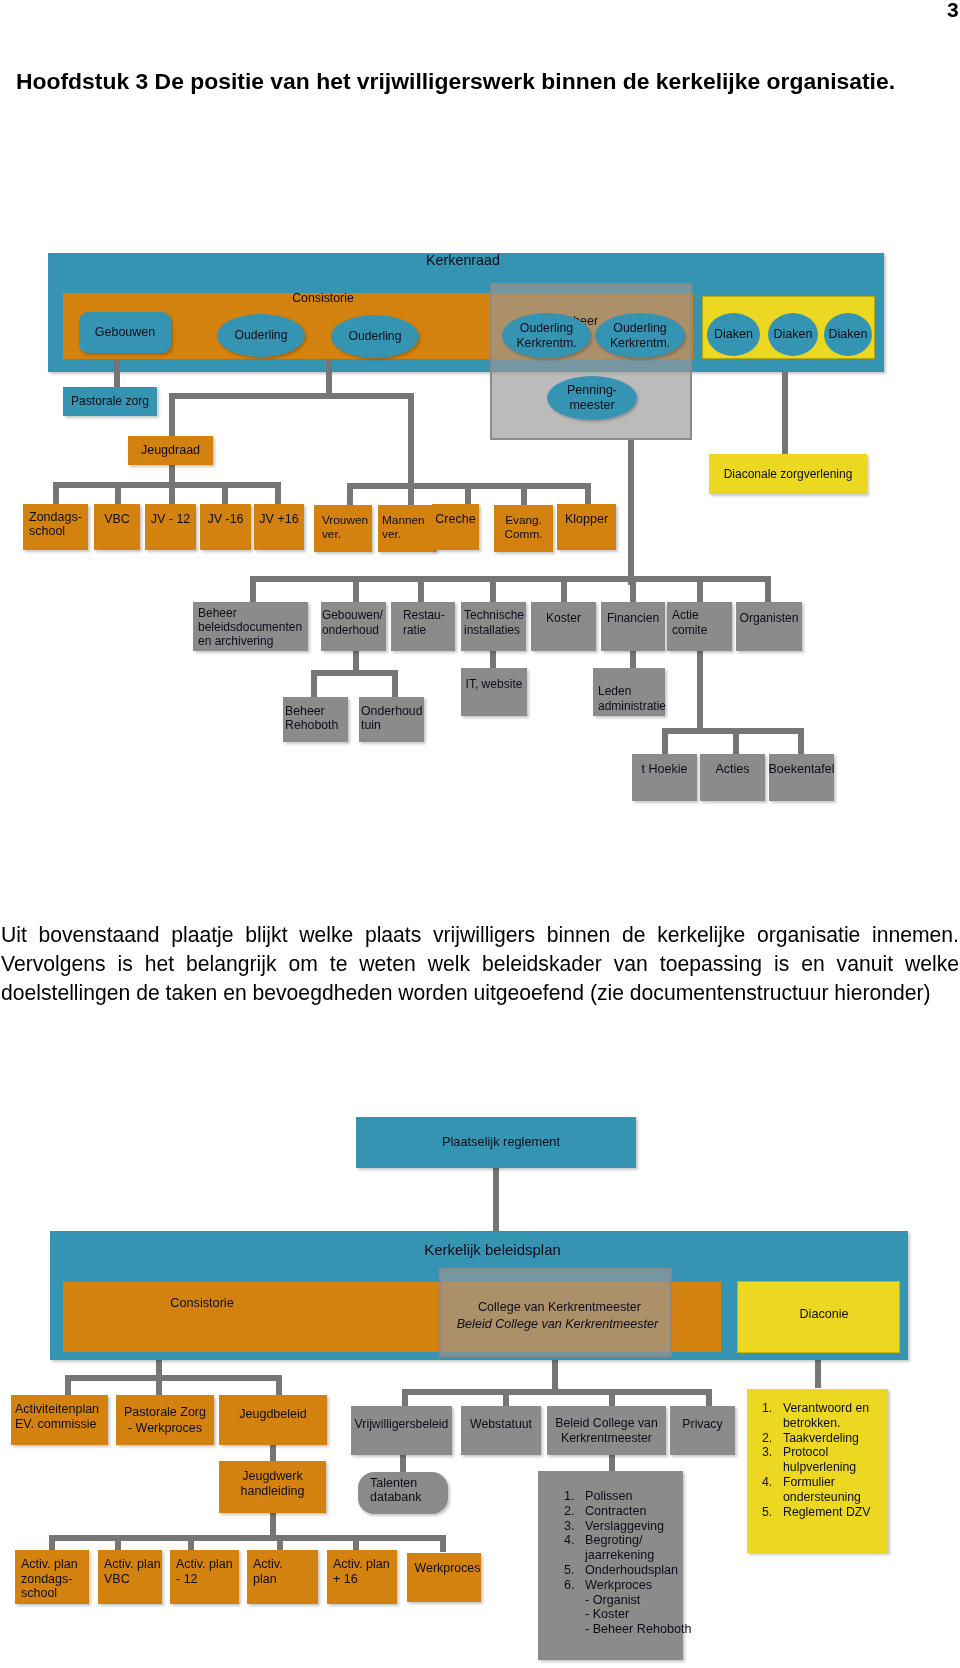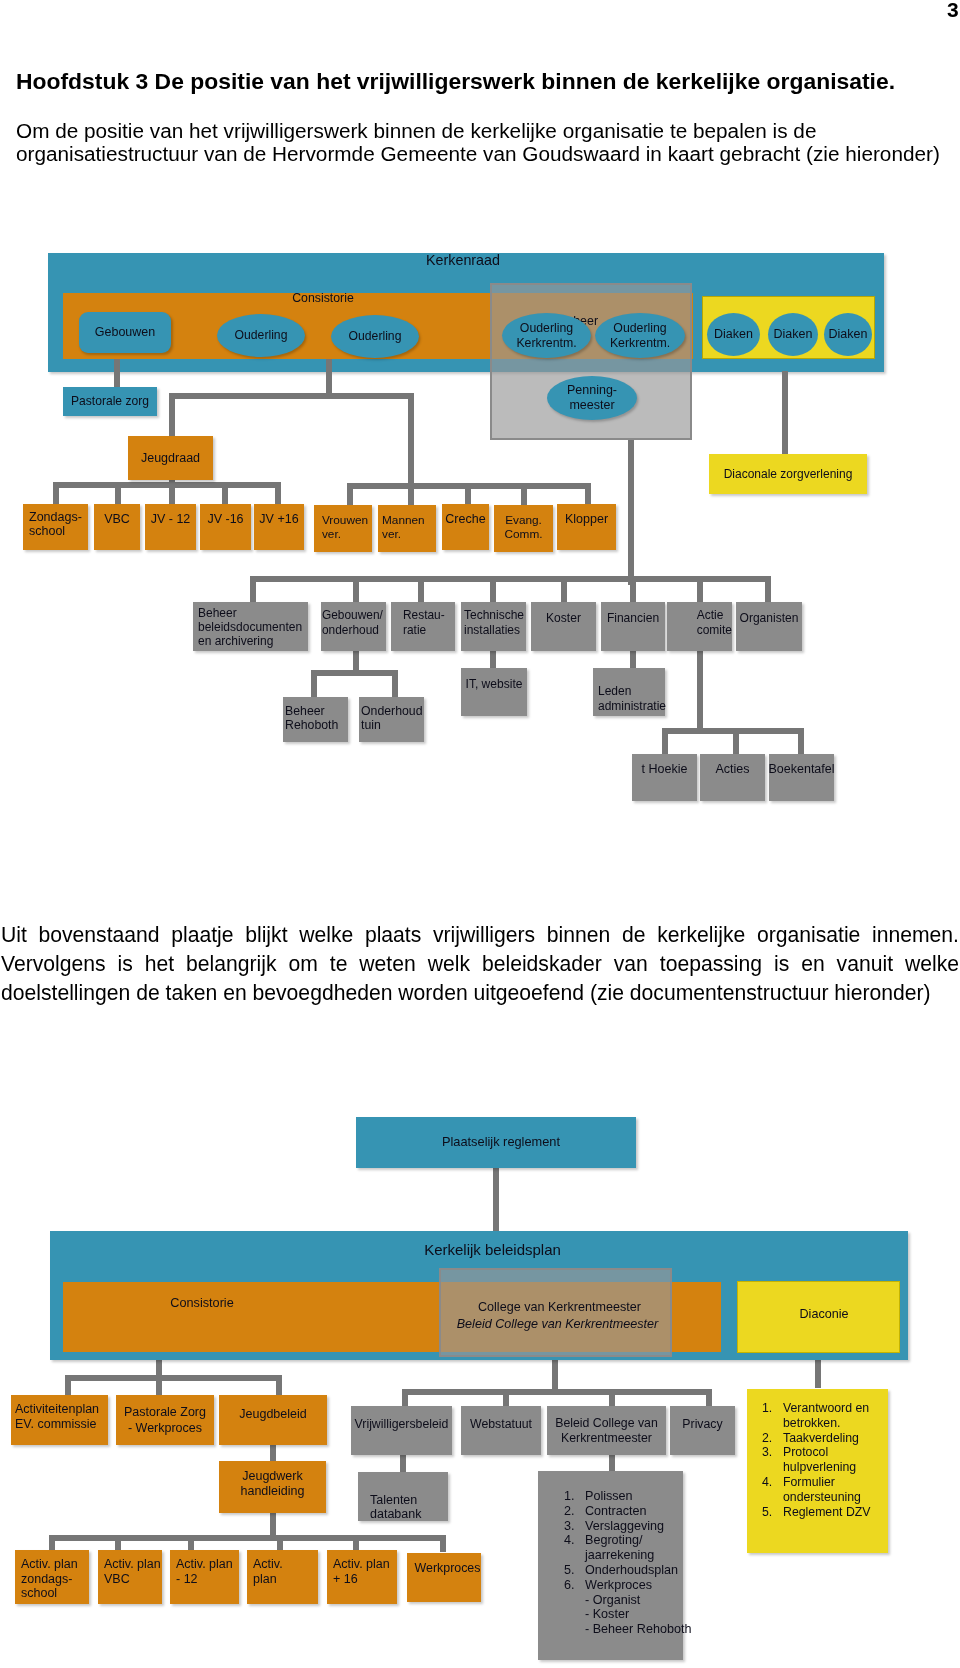--- a/index.html
+++ b/index.html
@@ -26,21 +26,20 @@
   .lst .li{white-space:nowrap;}
   .lst .num{display:inline-block;width:21px;}
   .lst .txt{display:inline-block;}
 </style>
 </head>
 <body>
 
 <div class="page">
 <div class="pgnum">3</div>
 <div class="heading">Hoofdstuk 3 De positie van het vrijwilligerswerk binnen de kerkelijke organisatie.</div>
-<div class="para p1">Om de positie van het vrijwilligerswerk binnen de kerkelijke organisatie te bepalen is de organisatiestructuur van de Hervormde Gemeente van Goudswaard in kaart gebracht (zie hieronder)</div>
 <div class="para p2">Uit bovenstaand plaatje blijkt welke plaats vrijwilligers binnen de kerkelijke organisatie innemen. Vervolgens is het belangrijk om te weten welk beleidskader van toepassing is en vanuit welke doelstellingen de taken en bevoegdheden worden uitgeoefend (zie documentenstructuur hieronder)</div>
 <div class="chart">
 <div class="bx blue sh" style="left:48px;top:253px;width:836px;height:119px;"></div>
 <div class="bx" style="left:387px;top:252px;width:152px;height:17px;font-size:14.3px;z-index:2;">Kerkenraad</div>
 <div class="bx orange" style="left:63px;top:293px;width:630px;height:66px;z-index:2;"></div>
 <div class="bx" style="left:263px;top:291px;width:120px;height:15px;font-size:12.3px;z-index:3;">Consistorie</div>
 <div class="bx yellow" style="left:702px;top:296px;width:173px;height:63px;z-index:2;border:1px solid #b6a605;"></div>
 <div class="ln" style="left:114px;top:353px;width:6px;height:36px;background:#767676;z-index:1;"></div>
 <div class="ln" style="left:326px;top:357px;width:6px;height:40px;background:#767676;z-index:1;"></div>
 <div class="ln" style="left:169px;top:393px;width:244px;height:6px;background:#767676;z-index:1;"></div>
@@ -72,36 +71,36 @@
 <div class="bx blue sh ell" style="left:502px;top:313px;width:89px;height:45px;font-size:12.3px;line-height:15px;z-index:5;">
         <div class="lines"><span>Ouderling</span><br><span>Kerkrentm.</span></div>
       </div>
 <div class="bx blue sh ell" style="left:595px;top:313px;width:90px;height:45px;font-size:12.3px;line-height:15px;z-index:5;">
         <div class="lines"><span>Ouderling</span><br><span>Kerkrentm.</span></div>
       </div>
 <div class="bx blue sh ell" style="left:547px;top:376px;width:90px;height:44px;font-size:12.5px;line-height:15px;z-index:5;">
         <div class="lines"><span>Penning-</span><br><span>meester</span></div>
       </div>
 <div class="bx blue sh" style="left:63px;top:387px;width:94px;height:29px;font-size:12.1px;z-index:3;">Pastorale zorg</div>
-<div class="bx orange sh" style="left:128px;top:436px;width:85px;height:44px;font-size:12.5px;z-index:3;">Jeugdraad</div>
+<div class="bx orange sh" style="left:128px;top:436px;width:85px;height:29px;font-size:12.5px;z-index:3;">Jeugdraad</div>
 <div class="bx yellow sh" style="left:709px;top:454px;width:158px;height:40px;font-size:12px;z-index:3;">Diaconale zorgverlening</div>
 <div class="bx orange sh lft tp" style="left:23px;top:504px;width:65px;height:46px;font-size:12.5px;line-height:13.6px;z-index:3;padding-left:6px;padding-top:7px;">
         <div class="lines"><span>Zondags-</span><br><span>school</span></div>
       </div>
 <div class="bx orange sh tp" style="left:94px;top:504px;width:46px;height:46px;font-size:12.5px;z-index:3;padding-top:9px;">VBC</div>
 <div class="bx orange sh tp" style="left:145px;top:504px;width:51px;height:46px;font-size:12.5px;z-index:3;padding-top:9px;">JV - 12</div>
 <div class="bx orange sh tp" style="left:200px;top:504px;width:51px;height:46px;font-size:12.5px;z-index:3;padding-top:9px;">JV -16</div>
 <div class="bx orange sh tp" style="left:254px;top:504px;width:50px;height:46px;font-size:12.5px;z-index:3;padding-top:9px;">JV +16</div>
 <div class="bx orange sh lft tp" style="left:314px;top:505px;width:58px;height:47px;font-size:11.8px;line-height:14px;z-index:3;padding-left:4px;padding-top:8px;justify-content:center;">
         <div class="lines"><span>Vrouwen</span><br><span>ver.</span></div>
       </div>
 <div class="bx orange sh lft tp" style="left:378px;top:505px;width:58px;height:47px;font-size:11.8px;line-height:14px;z-index:3;padding-left:4px;padding-top:8px;">
         <div class="lines"><span>Mannen</span><br><span>ver.</span></div>
       </div>
-<div class="bx orange sh tp" style="left:442px;top:504px;width:47px;height:46px;font-size:12.5px;z-index:3;padding-top:9px;">Creche</div>
+<div class="bx orange sh tp" style="left:432px;top:504px;width:47px;height:46px;font-size:12.5px;z-index:3;padding-top:9px;">Creche</div>
 <div class="bx orange sh tp" style="left:494px;top:505px;width:59px;height:47px;font-size:11.8px;line-height:14px;z-index:3;padding-top:8px;">
         <div class="lines"><span>Evang.</span><br><span>Comm.</span></div>
       </div>
 <div class="bx orange sh tp" style="left:557px;top:504px;width:59px;height:46px;font-size:12.5px;z-index:3;padding-top:9px;">Klopper</div>
 <div class="ln" style="left:250px;top:576px;width:519px;height:6px;background:#767676;z-index:1;"></div>
 <div class="ln" style="left:250px;top:576px;width:6px;height:28px;background:#767676;z-index:1;"></div>
 <div class="ln" style="left:353px;top:576px;width:6px;height:28px;background:#767676;z-index:1;"></div>
 <div class="ln" style="left:418px;top:576px;width:6px;height:28px;background:#767676;z-index:1;"></div>
 <div class="ln" style="left:490px;top:576px;width:6px;height:28px;background:#767676;z-index:1;"></div>
 <div class="ln" style="left:561px;top:576px;width:6px;height:28px;background:#767676;z-index:1;"></div>
@@ -115,21 +114,21 @@
         <div class="lines"><span>Gebouwen/</span><br><span>onderhoud</span></div>
       </div>
 <div class="bx gray sh lft tp" style="left:391px;top:602px;width:64px;height:49px;font-size:11.9px;line-height:14.5px;z-index:3;padding-left:12px;padding-top:6px;">
         <div class="lines"><span>Restau-</span><br><span>ratie</span></div>
       </div>
 <div class="bx gray sh lft tp" style="left:461px;top:602px;width:65px;height:49px;font-size:12.0px;line-height:14.5px;z-index:3;padding-left:3px;padding-top:6px;">
         <div class="lines"><span>Technische</span><br><span>installaties</span></div>
       </div>
 <div class="bx gray sh tp" style="left:531px;top:602px;width:65px;height:49px;font-size:12.06px;z-index:3;padding-top:10px;">Koster</div>
 <div class="bx gray sh tp" style="left:601px;top:602px;width:64px;height:49px;font-size:12.06px;z-index:3;padding-top:10px;">Financien</div>
-<div class="bx gray sh lft tp" style="left:667px;top:602px;width:65px;height:49px;font-size:12.0px;line-height:14.5px;z-index:3;padding-left:5px;padding-top:6px;justify-content:flex-end;">
+<div class="bx gray sh lft tp" style="left:667px;top:602px;width:65px;height:49px;font-size:12.0px;line-height:14.5px;z-index:3;padding-left:5px;padding-top:6px;">
         <div class="lines"><span>Actie</span><br><span>comite</span></div>
       </div>
 <div class="bx gray sh tp" style="left:736px;top:602px;width:66px;height:49px;font-size:12.06px;z-index:3;padding-top:10px;">Organisten</div>
 <div class="ln" style="left:353px;top:650px;width:6px;height:22px;background:#767676;z-index:1;"></div>
 <div class="ln" style="left:311px;top:670px;width:86px;height:6px;background:#767676;z-index:1;"></div>
 <div class="ln" style="left:311px;top:670px;width:6px;height:27px;background:#767676;z-index:1;"></div>
 <div class="ln" style="left:392px;top:670px;width:6px;height:27px;background:#767676;z-index:1;"></div>
 <div class="bx gray sh lft tp" style="left:283px;top:697px;width:65px;height:45px;font-size:12.3px;line-height:14px;z-index:3;padding-left:2px;padding-top:7px;">
         <div class="lines"><span>Beheer</span><br><span>Rehoboth</span></div>
       </div>
@@ -174,21 +173,21 @@
       </div>
 <div class="bx orange sh" style="left:116px;top:1395px;width:98px;height:50px;font-size:12.5px;line-height:16px;z-index:3;">
         <div class="lines"><span>Pastorale Zorg</span><br><span>- Werkproces</span></div>
       </div>
 <div class="bx orange sh tp" style="left:219px;top:1395px;width:108px;height:50px;font-size:12.5px;z-index:3;padding-top:13px;">Jeugdbeleid</div>
 <div class="ln" style="left:270px;top:1445px;width:6px;height:16px;background:#767676;z-index:1;"></div>
 <div class="bx orange sh tp" style="left:219px;top:1461px;width:107px;height:52px;font-size:12.5px;line-height:14.5px;z-index:3;padding-top:8px;">
         <div class="lines"><span>Jeugdwerk</span><br><span>handleiding</span></div>
       </div>
 <div class="ln" style="left:400px;top:1445px;width:6px;height:29px;background:#767676;z-index:1;"></div>
-<div class="bx gray sh lft tp" style="left:358px;top:1472px;width:90px;height:49px;font-size:12.5px;line-height:14px;z-index:3;padding-left:12px;padding-top:21px;">
+<div class="bx gray sh lft tp" style="left:358px;top:1472px;width:90px;height:42px;font-size:12.5px;line-height:14px;z-index:3;padding-left:12px;padding-top:4px;border-radius:16px;">
         <div class="lines"><span>Talenten</span><br><span>databank</span></div>
       </div>
 <div class="ln" style="left:270px;top:1513px;width:6px;height:22px;background:#767676;z-index:1;"></div>
 <div class="ln" style="left:49px;top:1535px;width:396px;height:6px;background:#767676;z-index:1;"></div>
 <div class="ln" style="left:49px;top:1535px;width:6px;height:17px;background:#767676;z-index:1;"></div>
 <div class="ln" style="left:115px;top:1535px;width:6px;height:17px;background:#767676;z-index:1;"></div>
 <div class="ln" style="left:188px;top:1535px;width:6px;height:17px;background:#767676;z-index:1;"></div>
 <div class="ln" style="left:277px;top:1535px;width:6px;height:17px;background:#767676;z-index:1;"></div>
 <div class="ln" style="left:353px;top:1535px;width:6px;height:17px;background:#767676;z-index:1;"></div>
 <div class="ln" style="left:440px;top:1535px;width:6px;height:17px;background:#767676;z-index:1;"></div>

